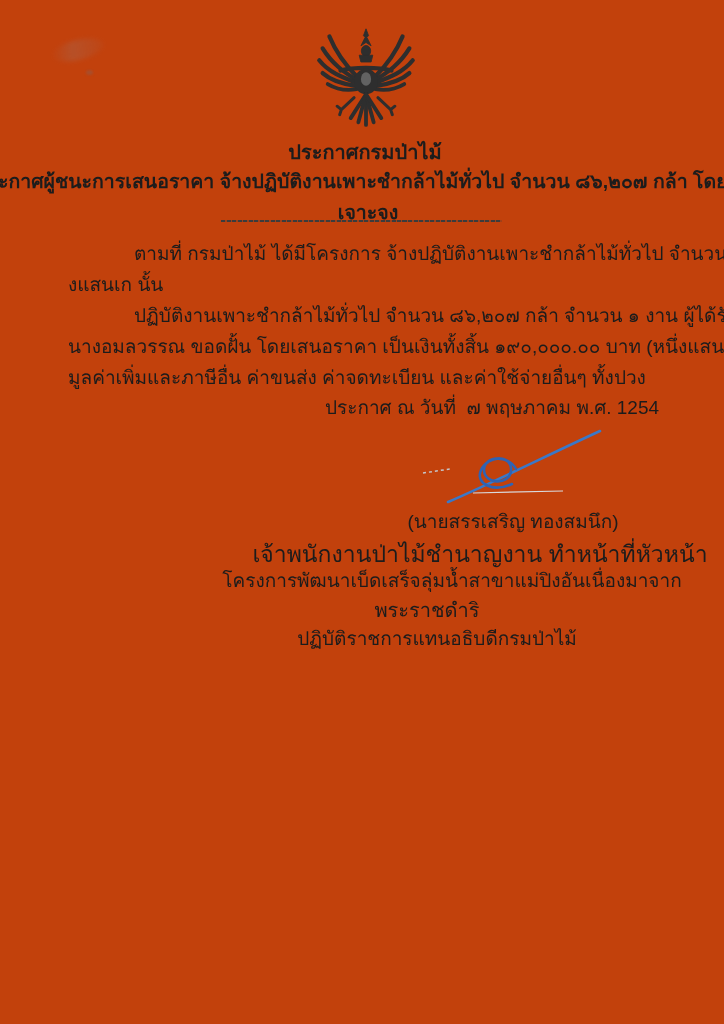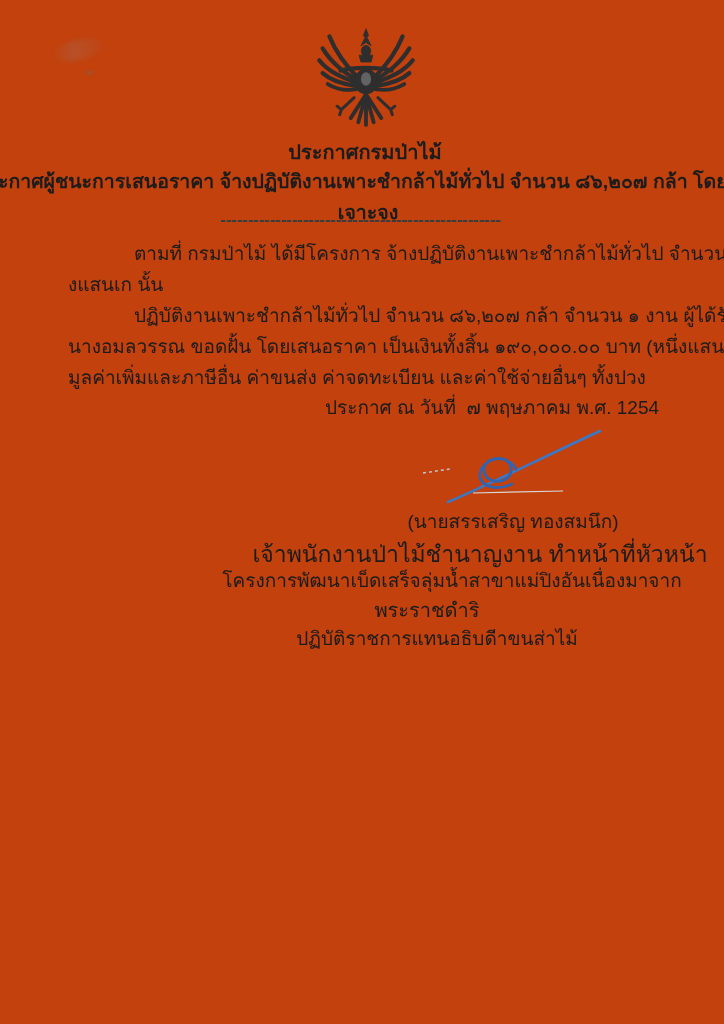--- a/index.html
+++ b/index.html
@@ -132,15 +132,15 @@
       <path d="M53,67 L143,65" stroke="#d9d9dc" stroke-width="1.2" fill="none"></path>
       <path d="M28,76 C70,58 130,28 180,5" stroke="#3a78c8" stroke-width="2.6" fill="none" stroke-linecap="round"></path>
       <path d="M96,43 C88,28 64,30 64,44 C64,58 89,60 91,45 C93,29 69,28 61,44 C55,57 72,67 92,58" stroke="#2f63b4" stroke-width="2.6" fill="none" stroke-linecap="round"></path>
     </svg>
   </div>
 
   <div class="sig-name">(นายสรรเสริญ ทองสมนึก)</div>
   <div class="sig-t1">เจ้าพนักงานป่าไม้ชำนาญงาน ทำหน้าที่หัวหน้า</div>
   <div class="sig-t2">โครงการพัฒนาเบ็ดเสร็จลุ่มน้ำสาขาแม่ปิงอันเนื่องมาจาก</div>
   <div class="sig-t3">พระราชดำริ</div>
-  <div class="sig-t4">ปฏิบัติราชการแทนอธิบดีาขนส่าไม้</div>
+  <div class="sig-t4">ปฏิบัติราชการแทนอธิบดีกรมป่าไม้</div>
 
 </div>
 
 </body></html>

